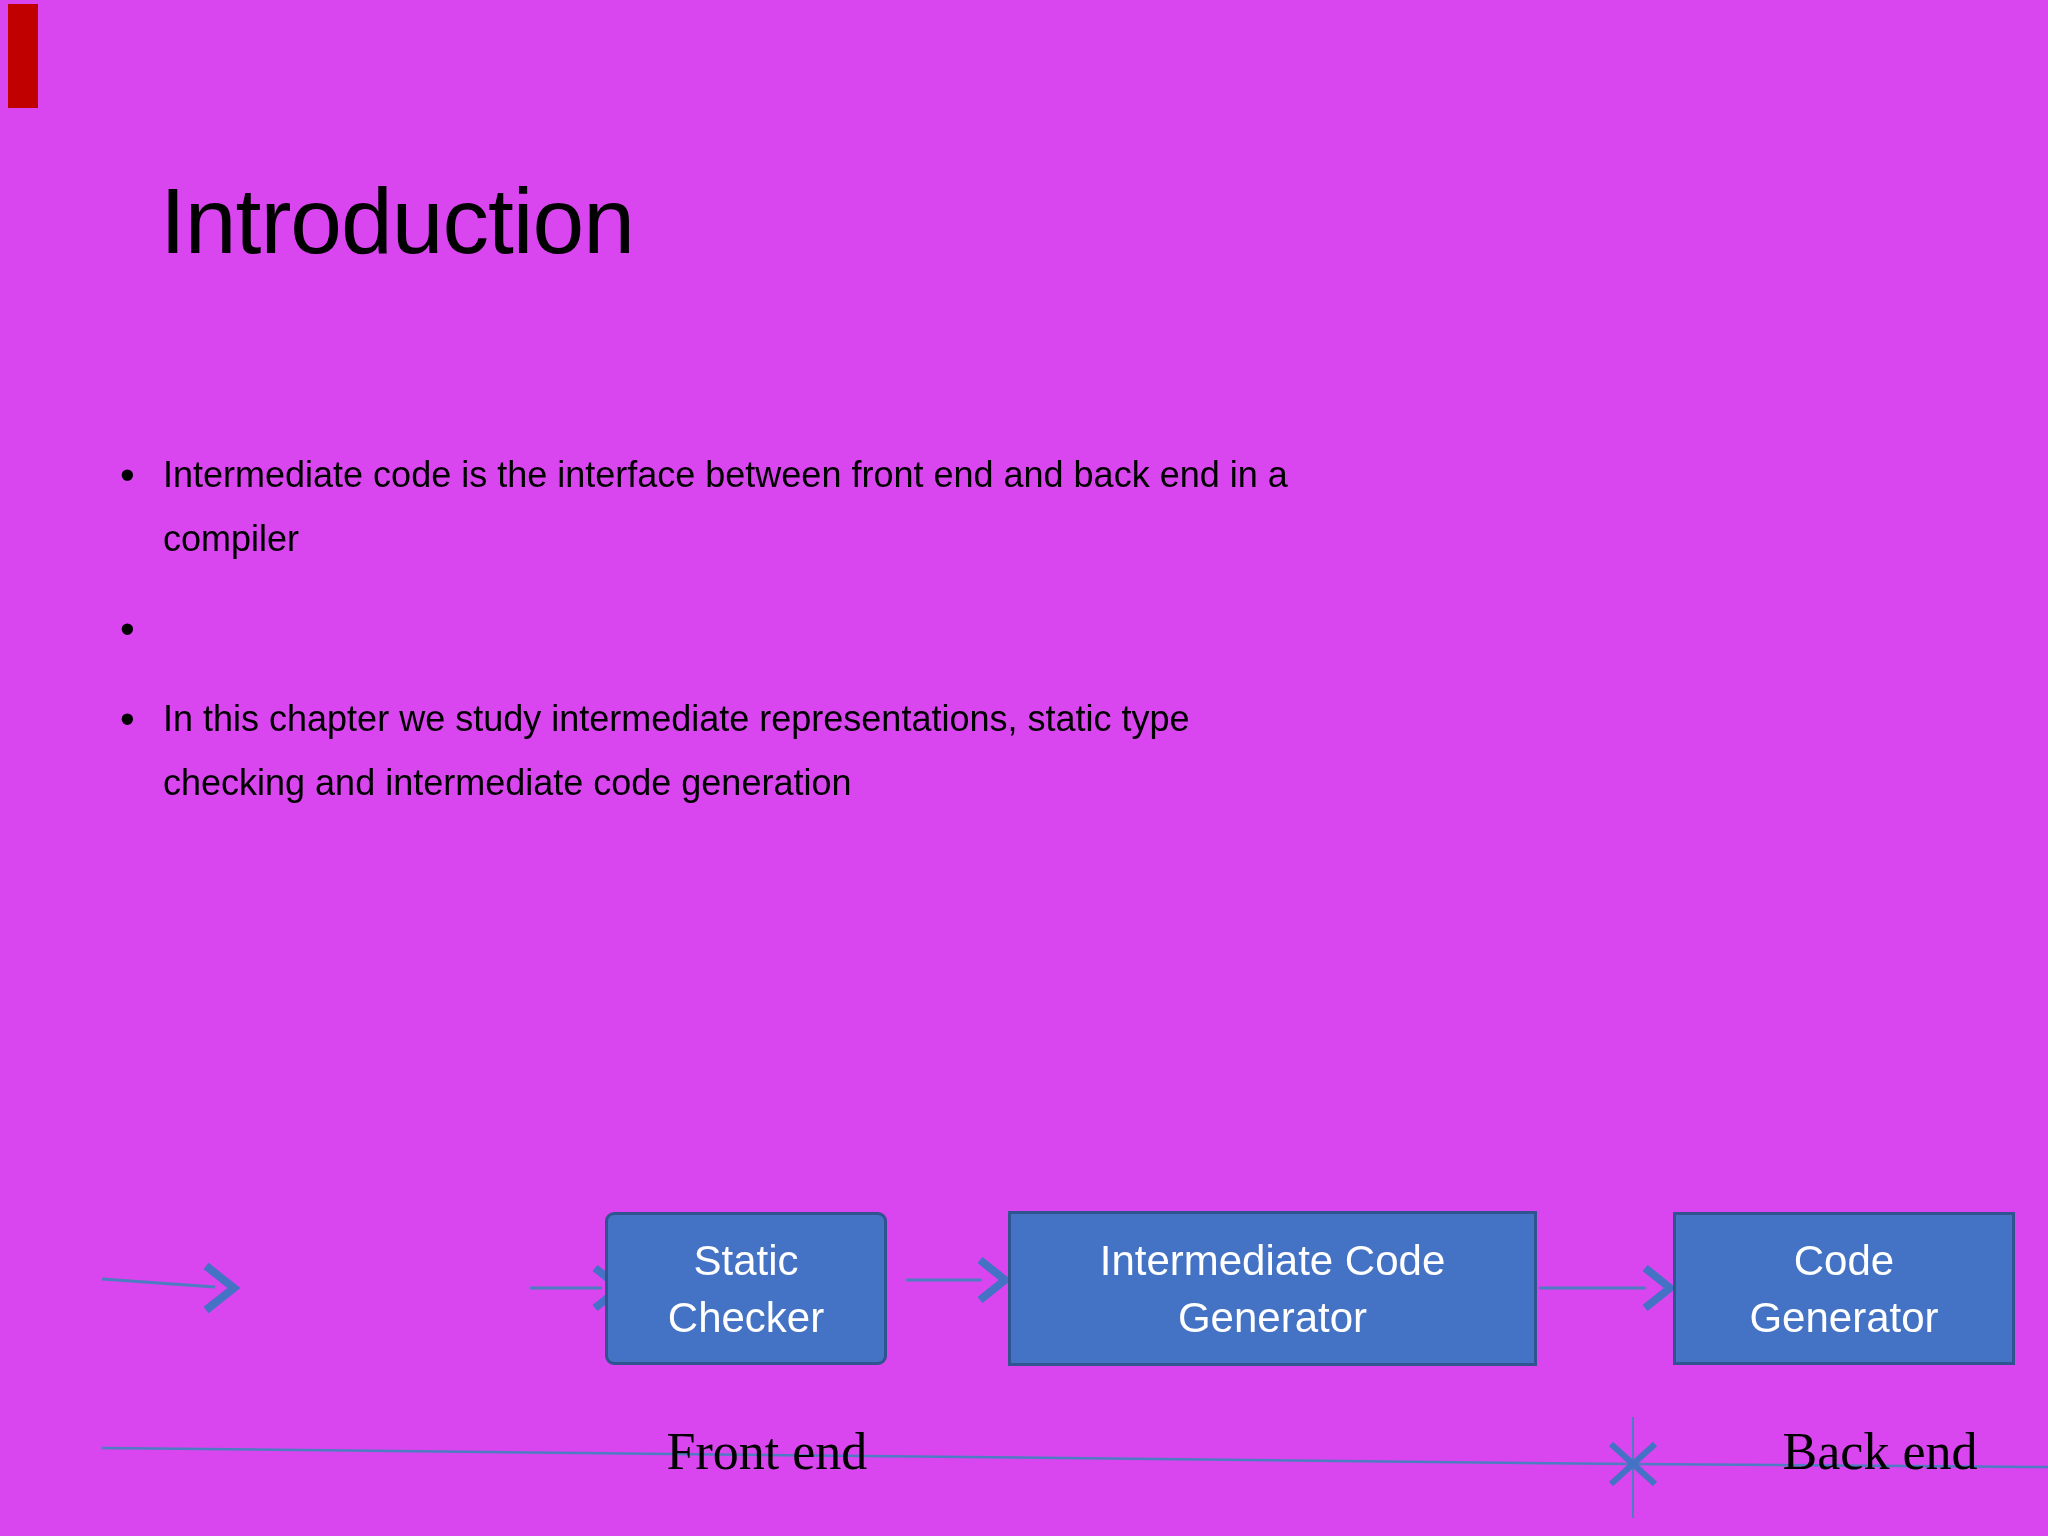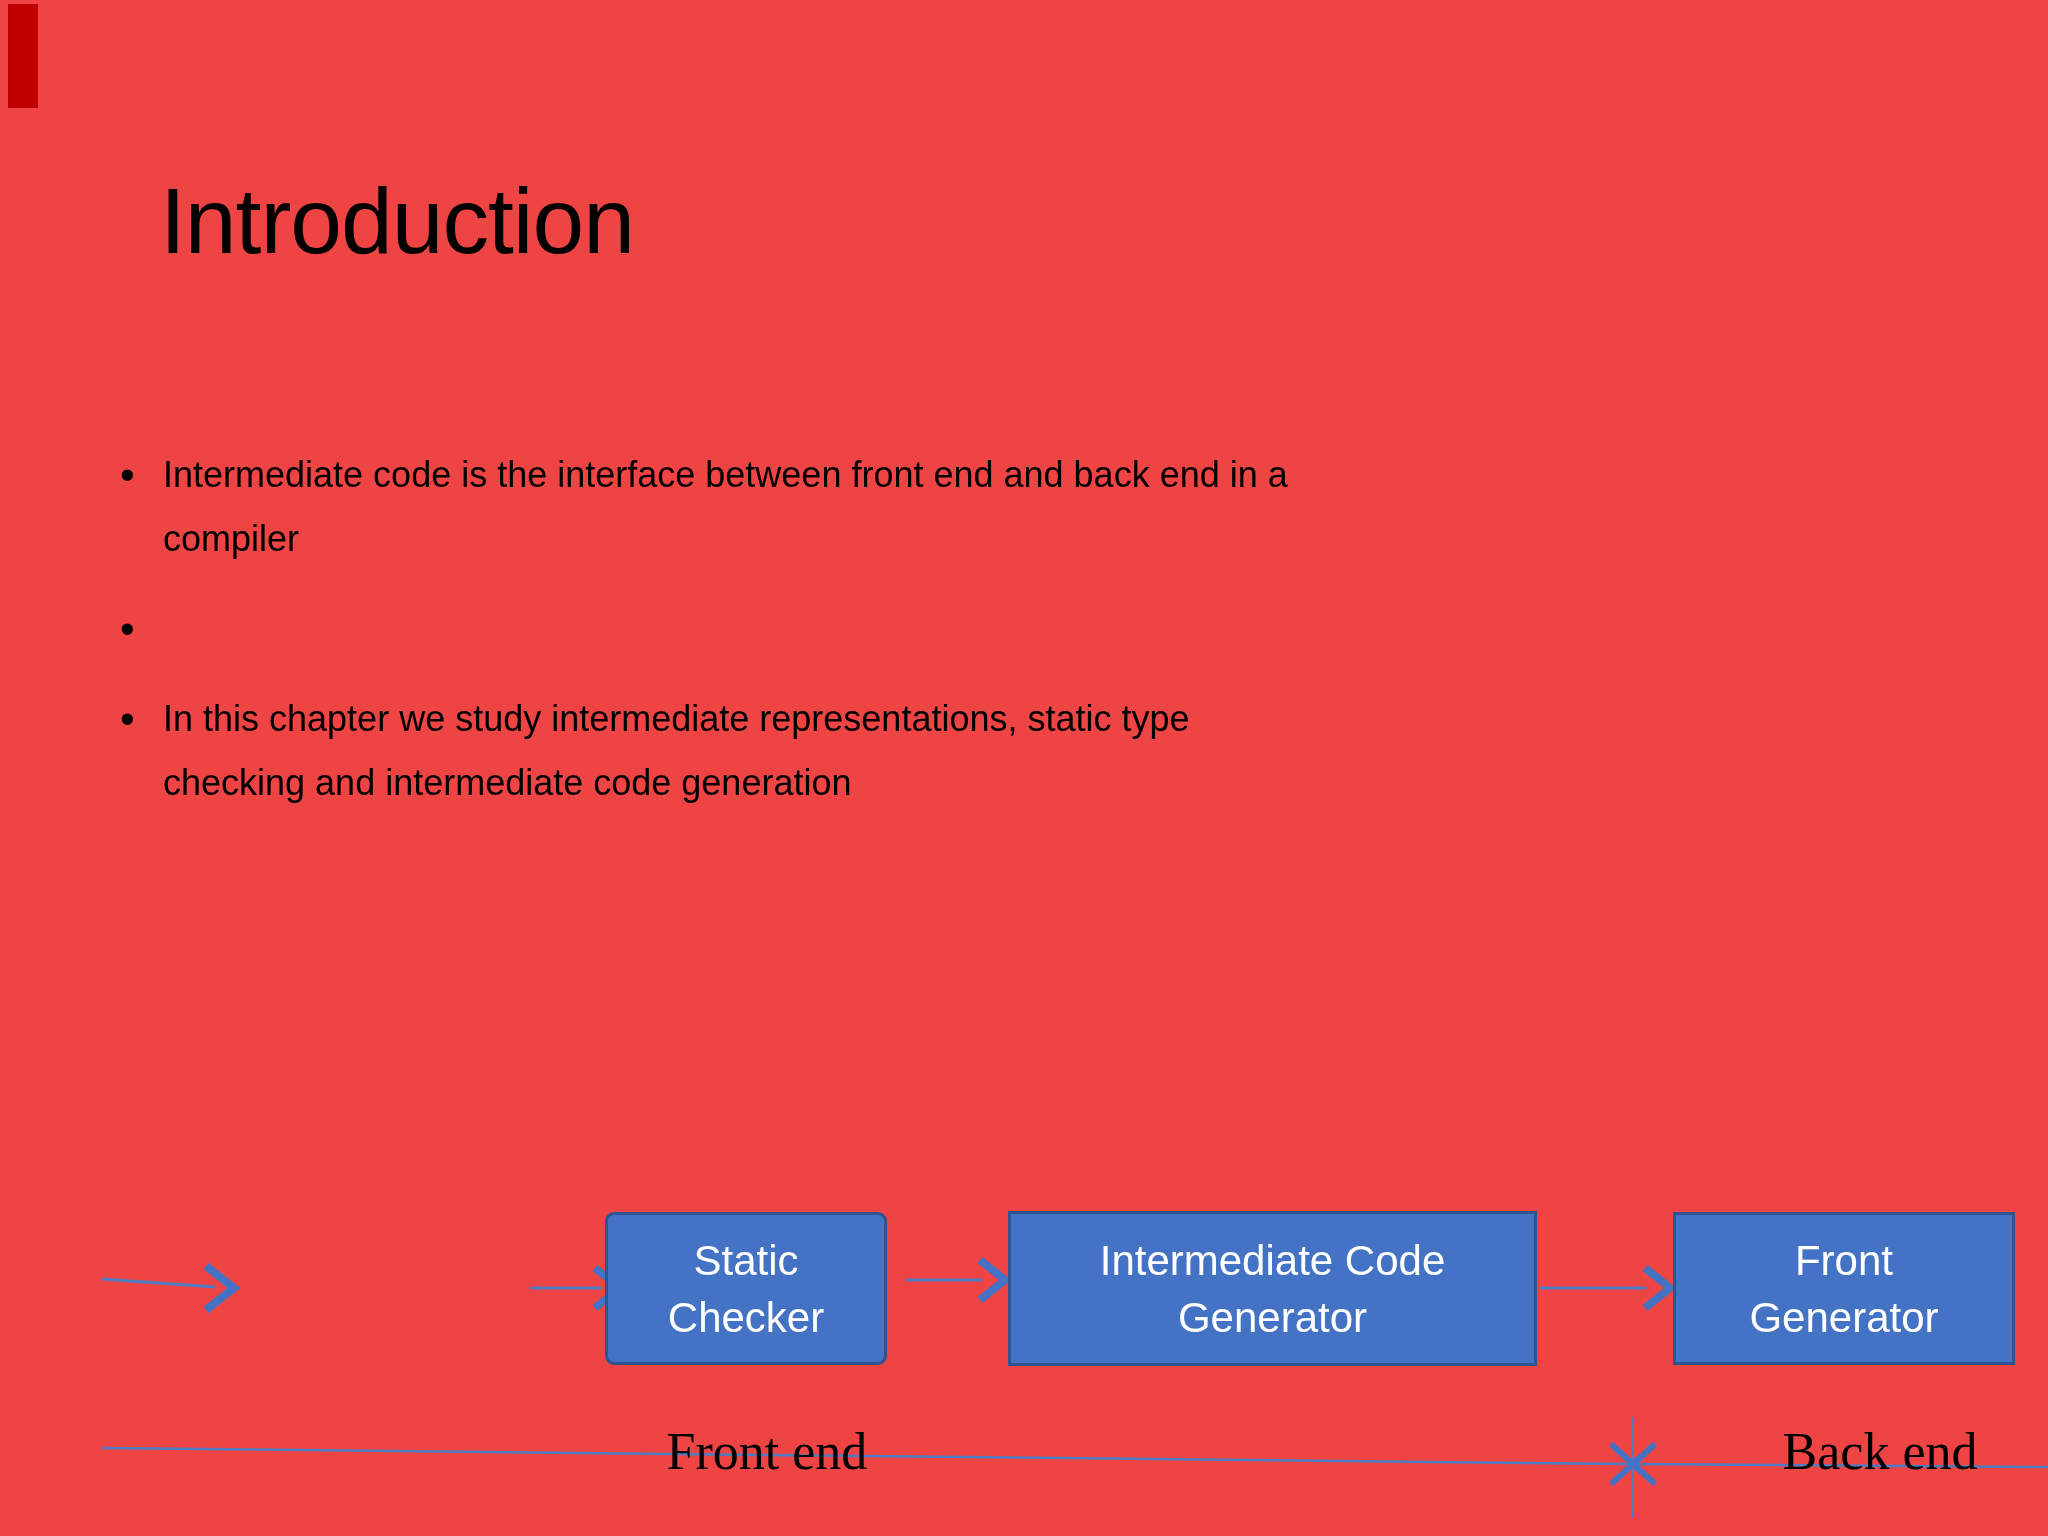--- a/index.html
+++ b/index.html
@@ -1,19 +1,19 @@
 <!DOCTYPE html>
 <html><head>
 <meta charset="utf-8">
 <style>
   html,body{margin:0;padding:0;background:#ffffff;}
   .slide{
     position:relative;
     width:2048px;height:1536px;
-    background:#ef4444;
+    background:#d946ef;
     overflow:hidden;
     font-family:"Liberation Sans", sans-serif;
     color:#000000;
   }
   .red-bar{
     position:absolute;left:8px;top:4px;width:30px;height:104px;
     background:#C00000;
   }
   .title{
     position:absolute;left:160px;top:175px;
@@ -113,20 +113,20 @@
 
   <div class="box box-static">
     <span>Static
 Checker</span>
   </div>
   <div class="box box-icg">
     <span>Intermediate Code
 Generator</span>
   </div>
   <div class="box box-cg">
-    <span>Front
+    <span>Code
 Generator</span>
   </div>
 
   <div class="region-label front">Front end</div>
   <div class="region-label back">Back end</div>
 
 </div>
 
 </body></html>

